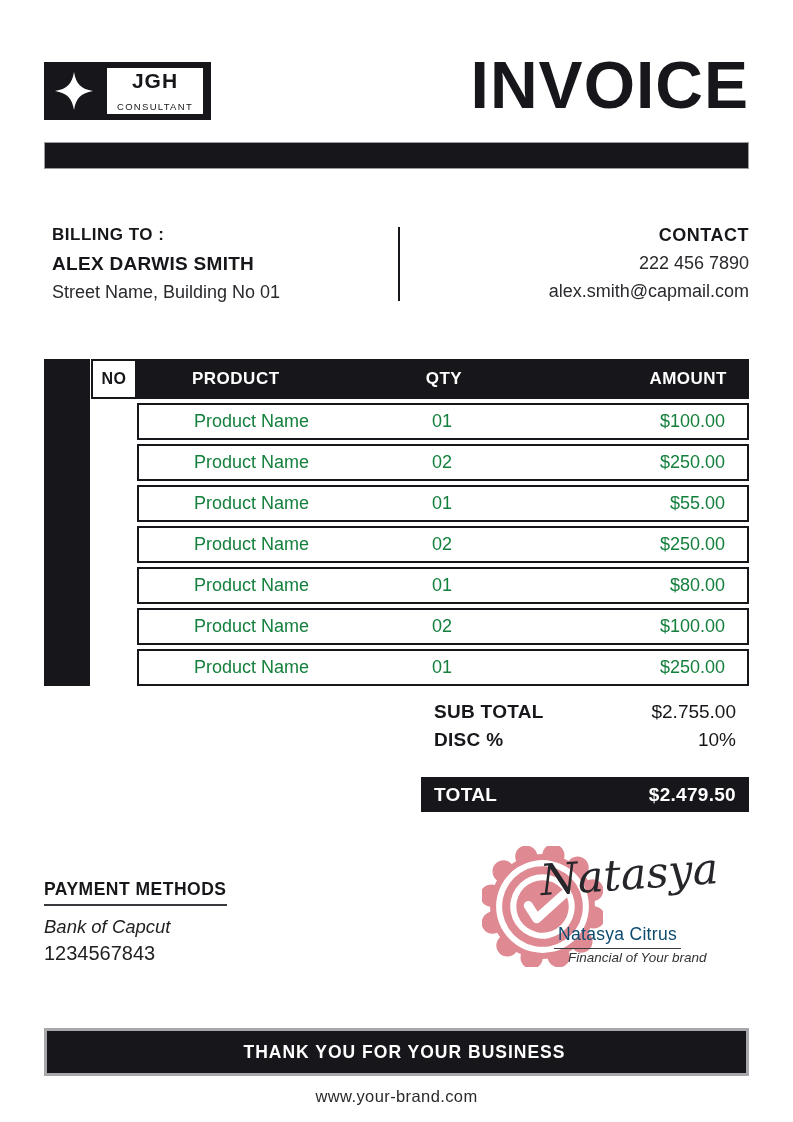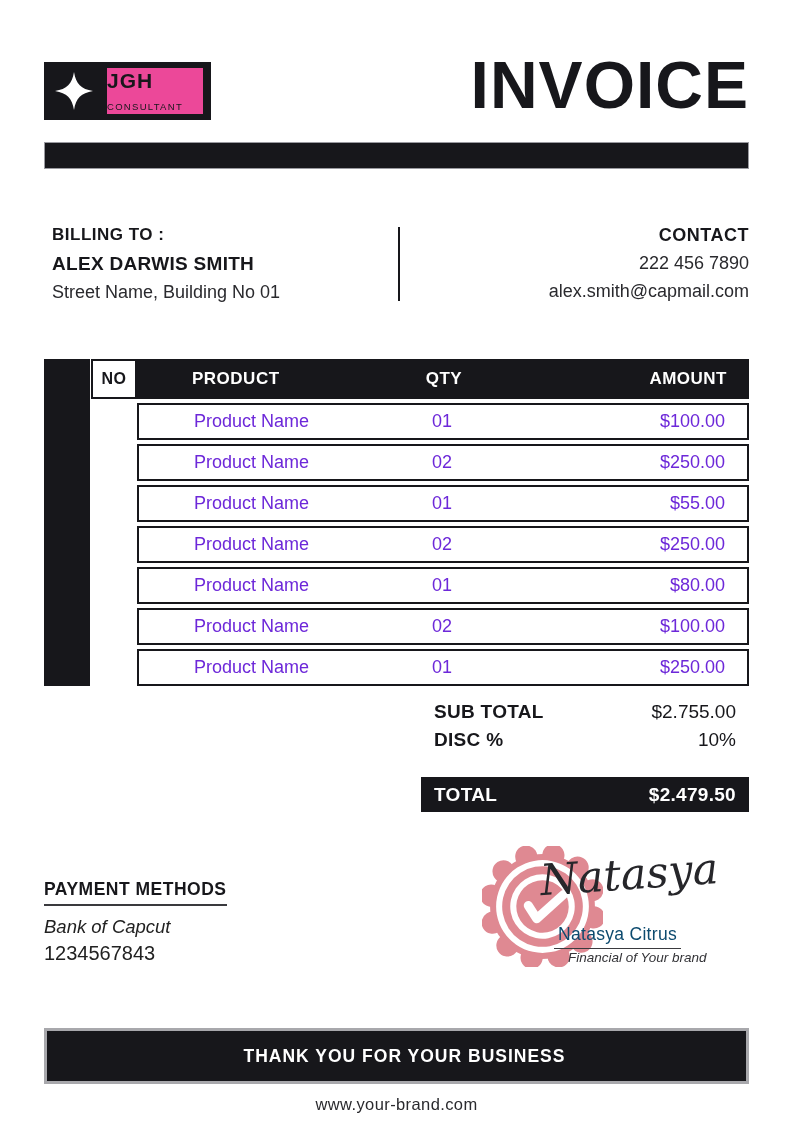--- a/index.html
+++ b/index.html
@@ -12,22 +12,22 @@
   .content { padding:62px 44px 0 44px; }
 
   
   .header-row { display:flex; justify-content:space-between; align-items:flex-start; }
   .logo-box {
     display:flex; align-items:center; background:var(--ink);
     width:167px; height:58px; padding:0 3px 0 0;
   }
   .logo-star { width:60px; display:flex; justify-content:center; align-items:center; }
   .logo-inner {
-    background:#ec4899; border:3px solid var(--ink); width:102px; height:52px;
-    display:flex; flex-direction:column; justify-content:center; align-items:flex-start;gap:8px;
+    background:#ffffff; border:3px solid var(--ink); width:102px; height:52px;
+    display:flex; flex-direction:column; justify-content:center; align-items:center;gap:8px;
   }
   .logo-brand { font-size:21px; font-weight:bold; letter-spacing:1px; line-height:1; }
   .logo-tagline { font-size:9.5px; letter-spacing:1.3px; margin-top:2px; }
   .invoice-title {
     font-size:66px; font-weight:700; letter-spacing:1px; line-height:0.9;
     margin-top:-6px;
   }
   .top-bar {
     height:27px; background:var(--ink); border:1px solid #9a9aa0; margin-top:22px;
   }
@@ -63,21 +63,21 @@
   .col-product { flex:1; padding-left:55px; }
   .col-qty { width:130px; text-align:center; }
   .col-amount { width:240px; text-align:right; padding-right:22px; }
   .t-row { display:flex; margin-top:4px; }
   .no-cell {
     width:46px; display:flex; align-items:center; justify-content:center;
     color:#ffffff; font-size:17px;
   }
   .row-box {
     flex:1; display:flex; align-items:center; background:#ffffff;
-    border:2px solid var(--ink); height:37px; font-size:18px; color:#6d28d9;
+    border:2px solid var(--ink); height:37px; font-size:18px; color:#15803d;
   }
 
   
   .totals { width:328px; margin-left:auto; margin-top:12px; }
   .sum-row {
     display:flex; justify-content:space-between; align-items:center;
     padding:3px 13px; font-size:19px;
   }
   .sum-row .lbl { font-weight:bold; letter-spacing:0.3px; }
   .total-bar {
@@ -107,21 +107,21 @@
     position:absolute; left:72px; top:78px; font-size:17.5px; color:#0c4a6e;
     border-bottom:1.5px solid #3a3a3e; padding:0 4px 3px 4px; letter-spacing:0.3px;
   }
   .sig-role {
     position:absolute; left:86px; top:104px; font-size:13.5px; font-style:italic;
     color:#333337;
   }
 
   
   .footer-bar {
-    margin-top:52px; height:56px; background:var(--ink); border:3px solid #a8a8ac;
+    margin-top:52px; height:48px; background:var(--ink); border:3px solid #a8a8ac;
     display:flex; align-items:center; justify-content:center;padding-left:16px;
   }
   .footer-bar span {
     color:#ffffff; font-size:17.5px; font-weight:bold; letter-spacing:1px;
   }
   .website { text-align:center; font-size:16.5px; margin-top:11px; color:#2a2a2e; letter-spacing:0.4px; }
 </style>
 </head>
 <body style="--ink: #17171b; --stamp: #dd7f89;">
 

